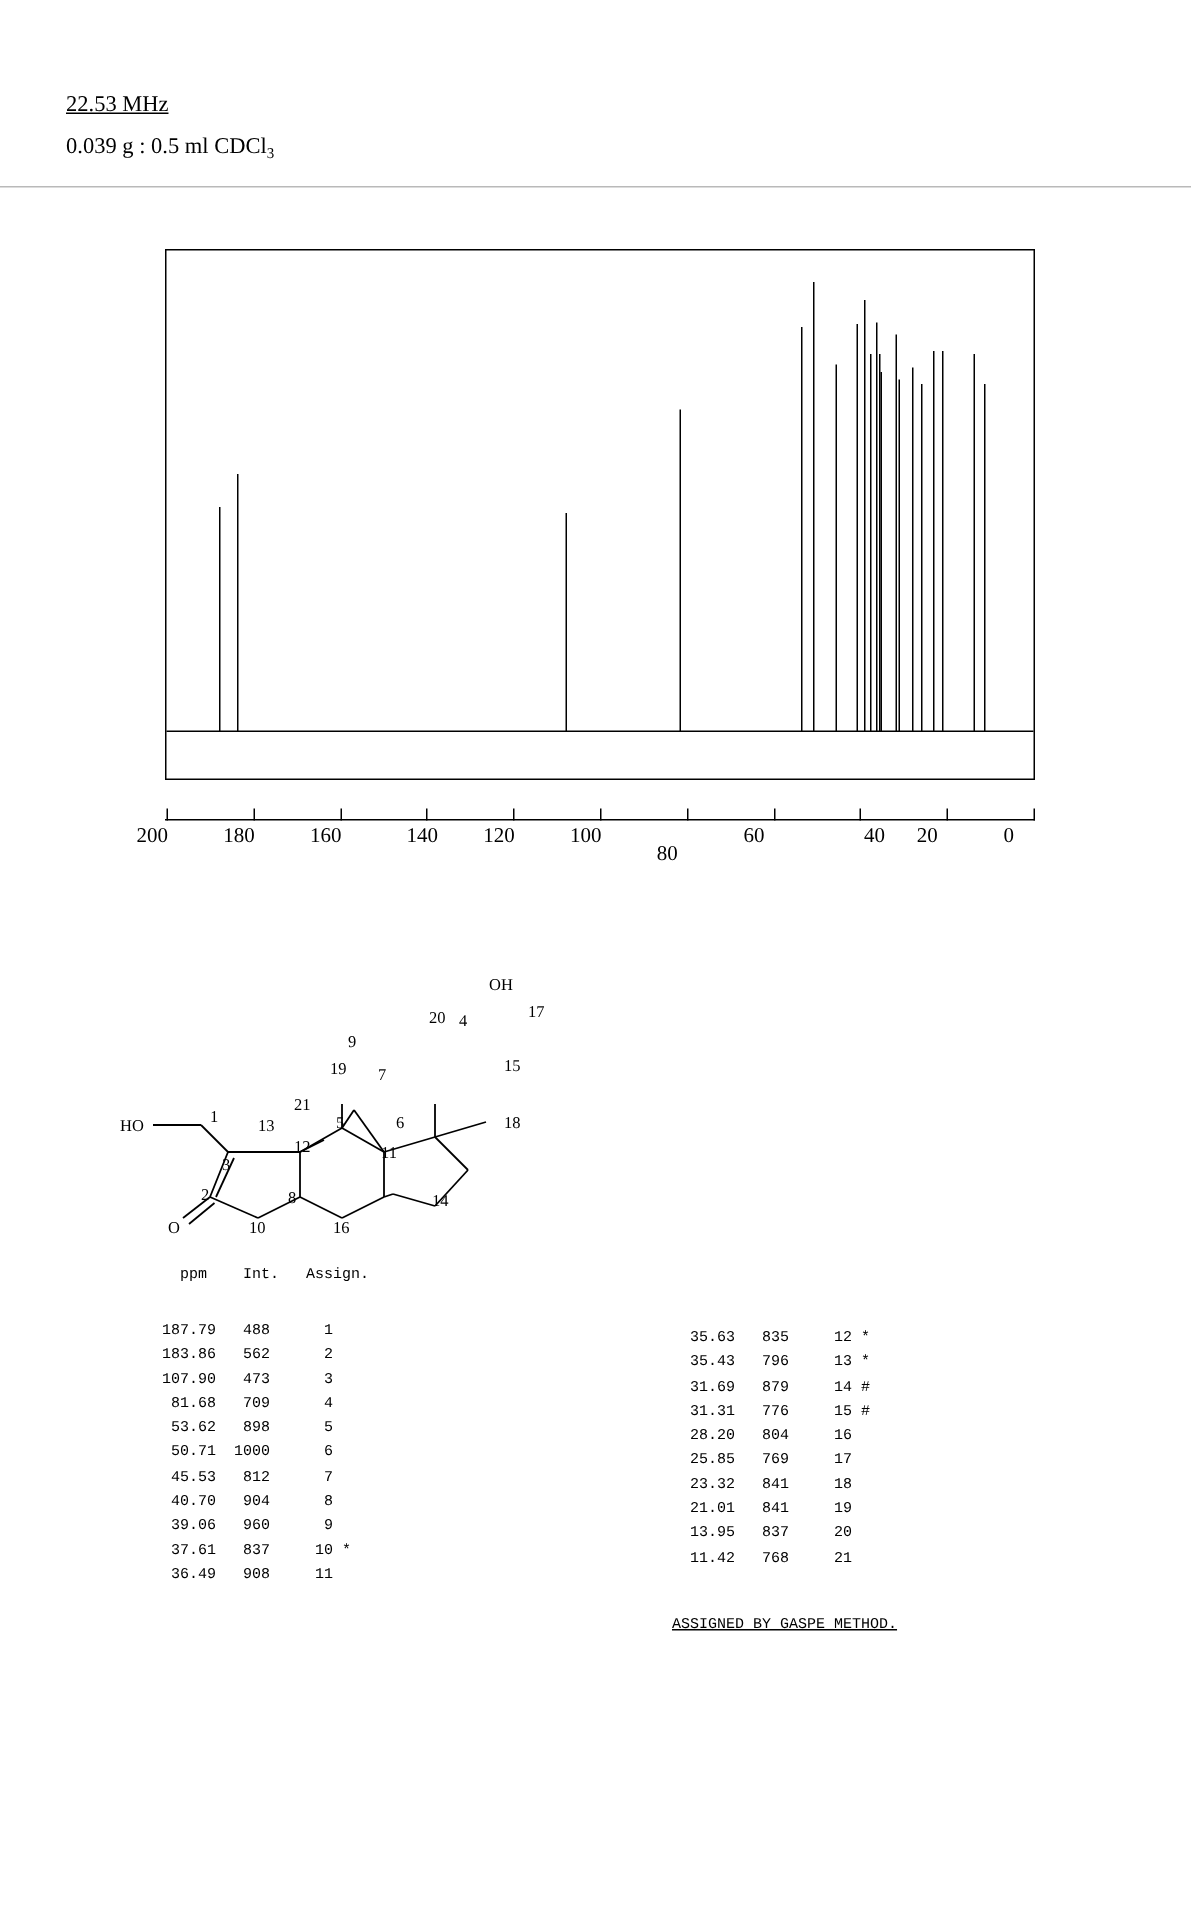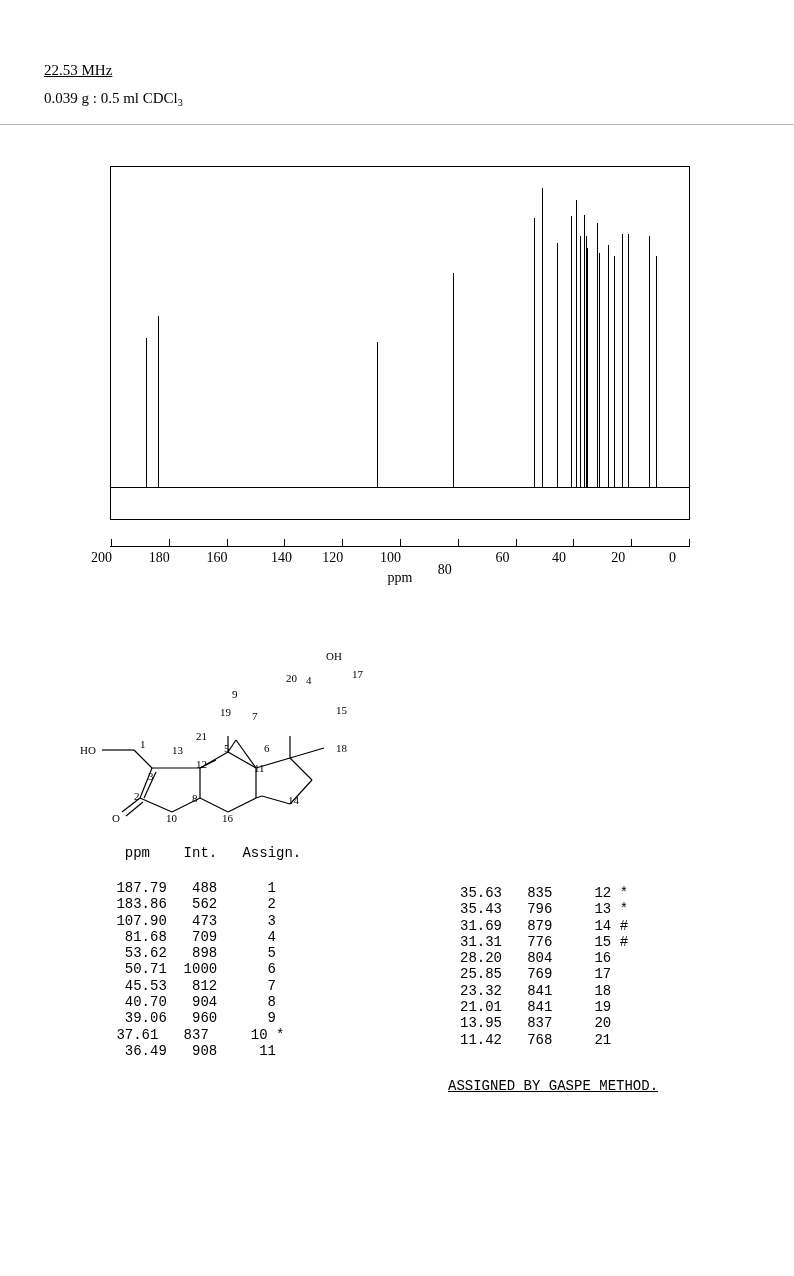--- a/index.html
+++ b/index.html
@@ -25,23 +25,23 @@
   #axisline{position:absolute;left:0;top:26px;width:580px;height:1px;background:#000;}
   .tick{position:absolute;top:19px;width:1px;height:8px;background:#000;}
   .tlab{position:absolute;top:30px;font-size:14px;font-family:"Liberation Serif",serif;text-align:left;width:40px;}
   #ppmlab{position:absolute;left:0;top:50px;width:580px;text-align:center;font-size:14px;}
 
   
   #structure{position:absolute;left:40px;top:640px;width:420px;height:200px;}
   #structure svg{display:block;}
 
   
-  .mono{font-family:"Liberation Mono", monospace;font-size:14px;white-space:pre;}
+  .mono{font-family:"Liberation Mono", monospace;font-size:10px;white-space:pre;}
   #tbl-head{position:absolute;left:108px;top:845px;}
-  #tbl-left{position:absolute;left:108px;top:880px;line-height:16.3px;text-align:center;}
+  #tbl-left{position:absolute;left:108px;top:880px;line-height:16.3px;}
   #tbl-right{position:absolute;left:460px;top:885px;line-height:16.3px;}
   #tbl-note{position:absolute;left:448px;top:1078px;text-decoration:underline;}
 </style>
 </head>
 <body>
 
 <div class="hdr" id="hdr1">22.53 MHz</div>
 <div class="hdr" id="hdr2"><span>0.039 g : 0.5 ml CDCl</span><sub>3</sub></div>
 <div class="rule"></div>
 
@@ -86,27 +86,26 @@
       <div class="tlab" style="left: 161px;">140</div>
       <div class="tick" style="left: 232.2px;"></div>
       <div class="tlab" style="left: 212.2px;">120</div>
       <div class="tick" style="left: 290px;"></div>
       <div class="tlab" style="left: 270px;">100</div>
       <div class="tick" style="left: 347.8px;"></div>
       <div class="tlab" style="left: 327.8px; margin-top: 12px;">80</div>
       <div class="tick" style="left: 405.6px;"></div>
       <div class="tlab" style="left: 385.6px;">60</div>
       <div class="tick" style="left: 463.4px;"></div>
-      <div class="tlab" style="left: 442px;">40</div>
+      <div class="tlab" style="left: 466px;">40</div>
       <div class="tick" style="left: 521.2px;"></div>
       <div class="tlab" style="left: 501.2px;">20</div>
       <div class="tick" style="left: 579px;"></div>
       <div class="tlab" style="left: 559px;">0</div>
     </div>
-  <div id="ppmlab">ppm</div>
 </div>
 
 <div id="structure">
 <svg width="420" height="200" viewBox="0 0 420 200">
   <g stroke="#000" stroke-width="1.2" fill="none">
 
     <line x1="62" y1="110" x2="94" y2="110"></line>
     <line x1="94" y1="110" x2="112" y2="128"></line>
     <line x1="112" y1="128" x2="100" y2="158"></line>
     <line x1="104" y1="158" x2="116" y2="132"></line>

